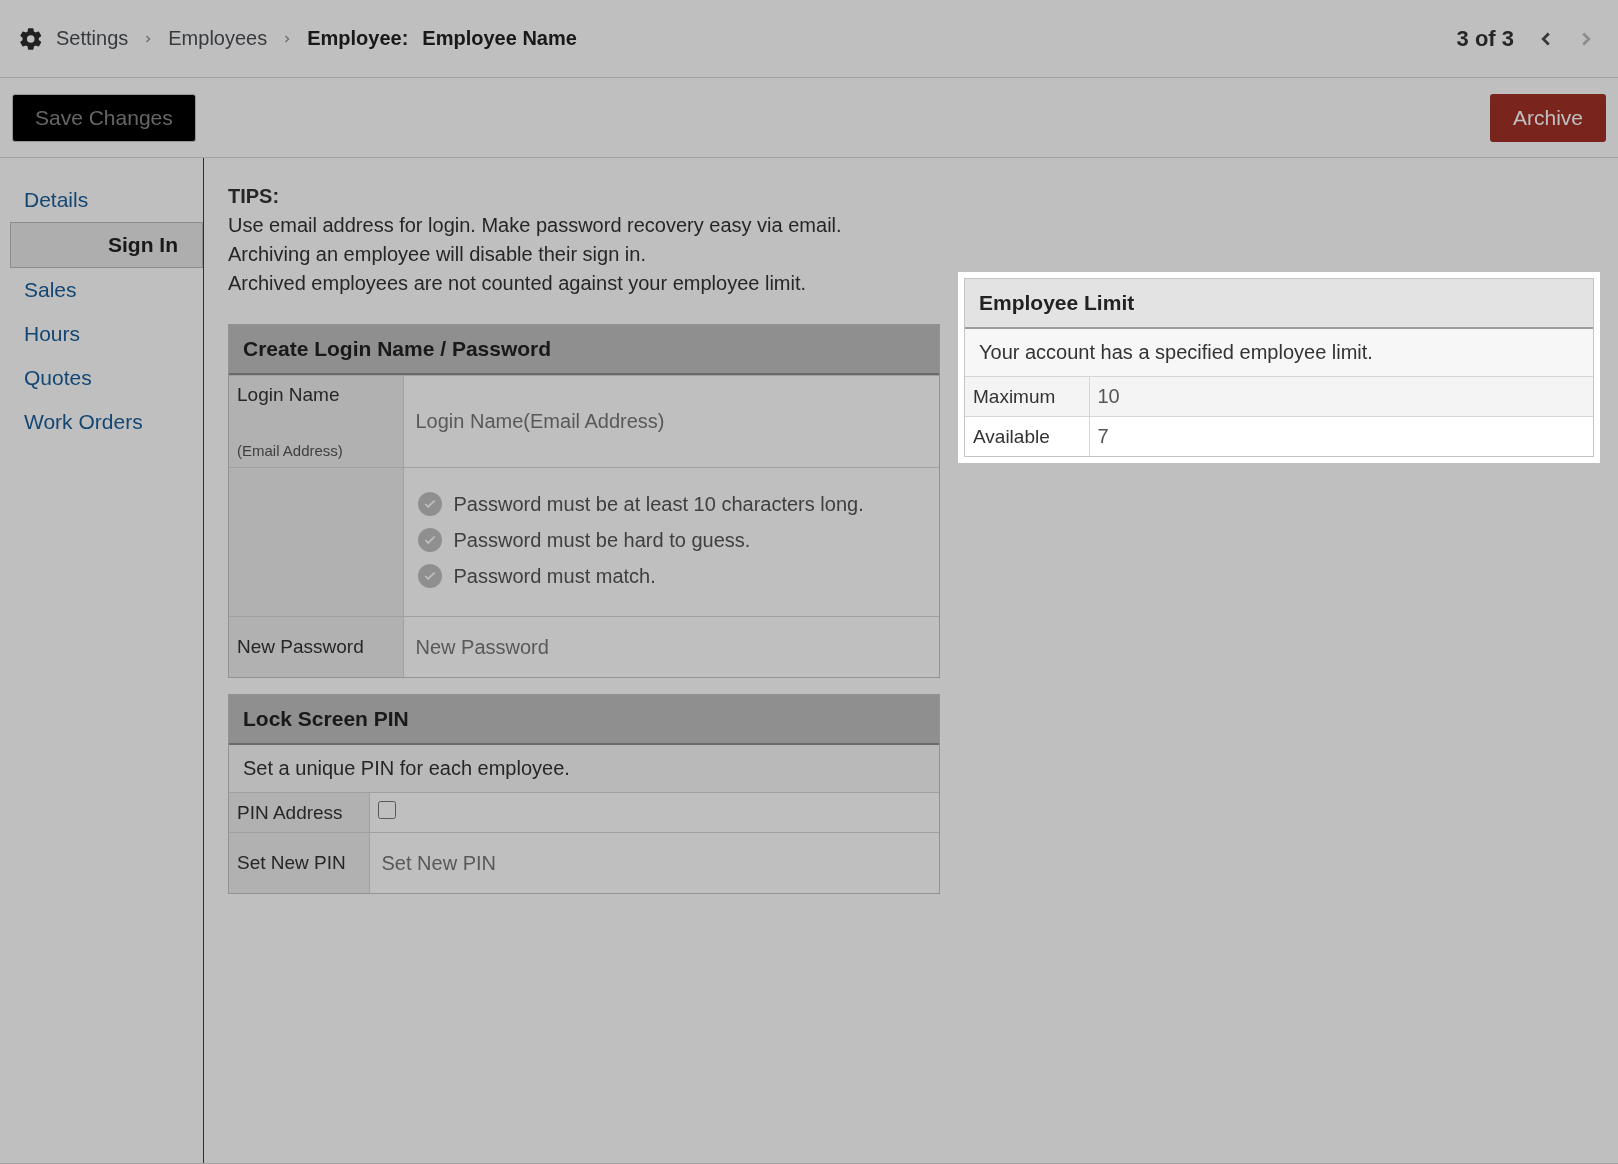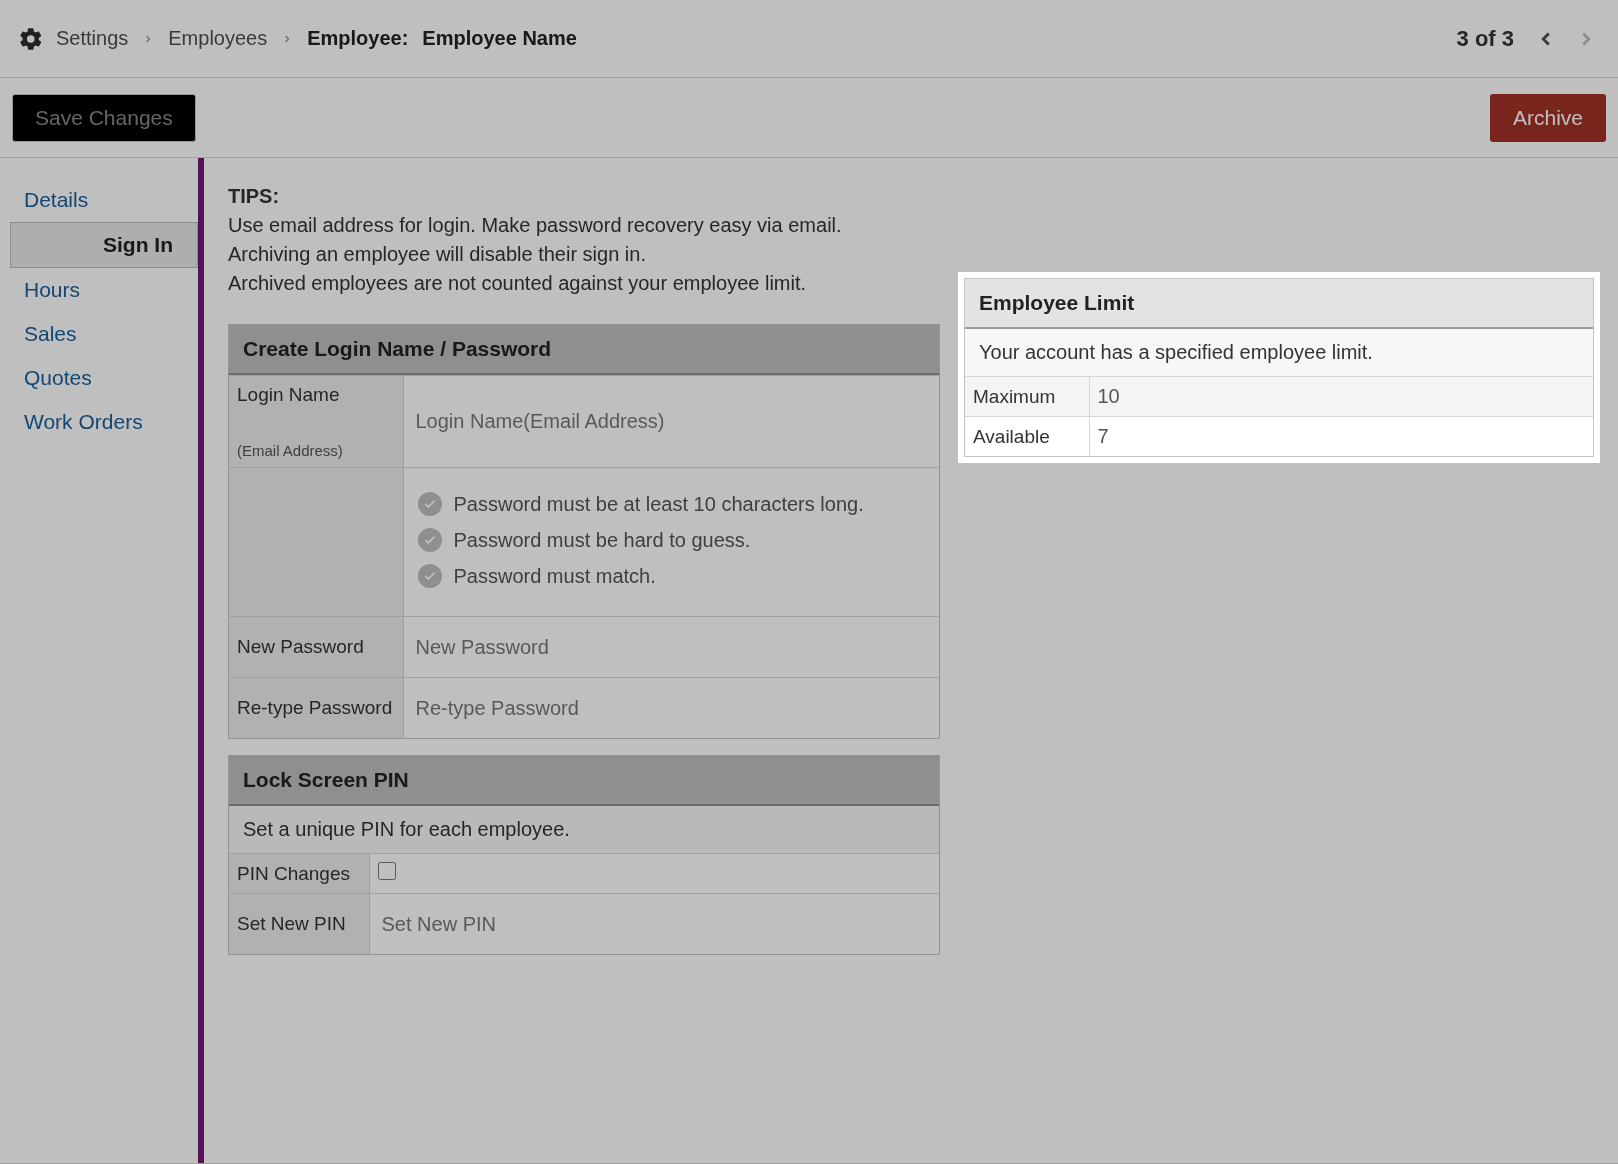--- a/index.html
+++ b/index.html
@@ -19,21 +19,21 @@
   .chev { width: 28px; height: 28px; display: flex; align-items: center; justify-content: center; cursor: pointer; }
   .chev svg { stroke: #4a4a4a; }
   .chev.disabled svg { stroke: #bcbcbc; }
   
   .actionbar { display: flex; align-items: center; height: 80px; padding: 0 12px; border-bottom: 1px solid #d9d9d9; }
   .btn { display: inline-flex; align-items: center; justify-content: center; height: 48px; padding: 0 22px; font-size: 21px; border-radius: 3px; cursor: pointer; border: 1px solid transparent; }
   .btn-save { color: #888; border: 1px solid #c9c9c9; background: #000000; }
   .btn-archive { background: #a23027; color: #fff; margin-left: auto; }
   
   .body { display: flex; height: calc(1164px - 78px - 80px); border-bottom: 1px solid #d9d9d9; }
-  .sidebar { width: 214px; border-right: 6px solid #701a75; padding-top: 20px; }
+  .sidebar { width: 214px; border-right: 1px solid #701a75; padding-top: 20px; }
   .sidebar a { display: block; padding: 10px 24px; font-size: 21px; color: #1a5e9a; text-decoration: none; cursor: pointer; }
   .sidebar a.active { color: #222; font-weight: 600; border: 1px solid #bdbdbd; background: #e8e8e8; margin: 0 0 0 10px; padding-left: 14px; text-align: right; }
   .main { flex: 1; padding: 24px 24px; display: flex; gap: 24px; align-items: flex-start; }
   .col-left { width: 712px; }
   .col-right { width: 630px; }
   .tips { font-size: 20px; color: #333; margin-bottom: 26px; line-height: 1.45; }
   .tips .tips-label { font-weight: 700; }
   
   .panel { border: 1px solid #c4c4c4; margin-bottom: 16px; }
   .panel-header { background: #bfbfbf; border-bottom: 2px solid #8e8e8e; padding: 12px 14px; font-weight: 700; font-size: 21px; color: #222; }
@@ -104,22 +104,22 @@
 
   <div class="actionbar">
     <div class="btn btn-save">Save Changes</div>
     <div class="btn btn-archive">Archive</div>
   </div>
 
   <div class="body">
     <div class="sidebar">
       <a>Details</a>
       <a class="active">Sign In</a>
+      <a>Sales</a>
       <a>Hours</a>
-      <a>Sales</a>
       <a>Quotes</a>
       <a>Work Orders</a>
     </div>
 
     <div class="main">
       <div class="col-left">
         <div class="tips">
           <span class="tips-label">TIPS:</span><br>
           <span>Use email address for login. Make password recovery easy via email.</span><br>
           <span>Archiving an employee will disable their sign in.</span><br>
@@ -167,35 +167,31 @@
                         </span>
                     <span>Password must match.</span>
                   </div>
                 </div>
               </td>
             </tr>
             <tr>
               <td class="cell-label"><span>New Password</span></td>
               <td class="cell-input"><input type="password" placeholder="New Password" style=""></td>
             </tr>
-            <tr>
-              <td class="cell-label"><span>Re-type Password</span></td>
-              <td class="cell-input"><input type="password" placeholder="Re-type Password" style=""></td>
-            </tr>
           </tbody>
             </table>
         </div>
 
         <div class="panel">
           <div class="panel-header">Lock Screen PIN</div>
           <div class="info-row">Set a unique PIN for each employee.</div>
           <table>
             <tbody>
                 <tr>
-              <td class="cell-label" style="width:140px;"><span>PIN Changes</span></td>
+              <td class="cell-label" style="width:140px;"><span>PIN Address</span></td>
               <td class="cell-checkbox"><input type="checkbox" style=""></td>
             </tr>
             <tr>
               <td class="cell-label" style="width:140px;"><span>Set New PIN</span></td>
               <td class="cell-input"><input type="text" placeholder="Set New PIN" style=""></td>
             </tr>
           </tbody>
             </table>
         </div>
       </div>

